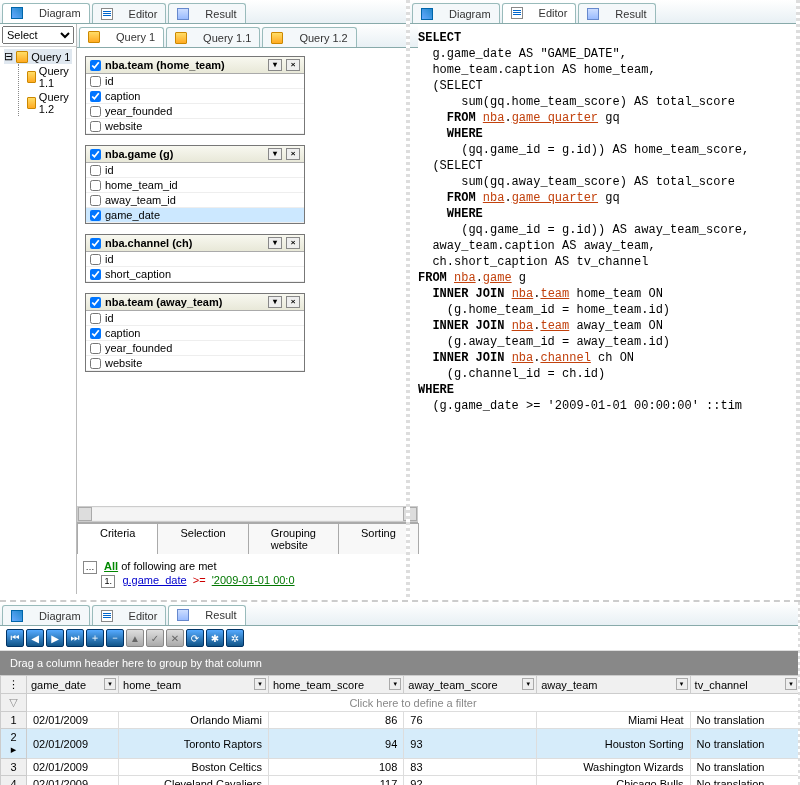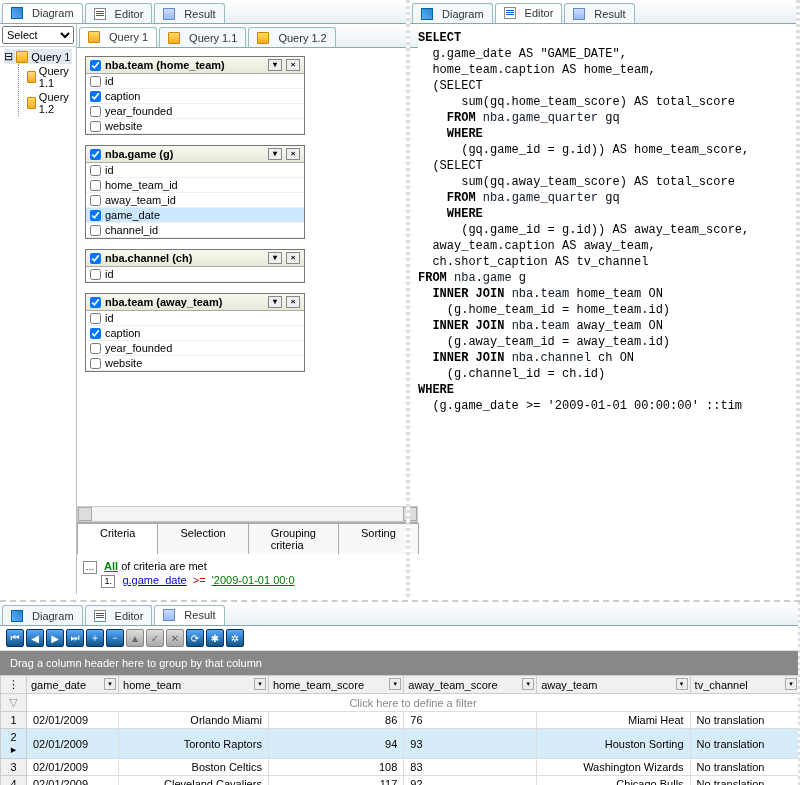--- a/index.html
+++ b/index.html
@@ -3,21 +3,21 @@
 <meta charset="utf-8">
 <style>
 * { box-sizing: border-box; margin: 0; padding: 0; }
 body { font-family: Tahoma, Arial, sans-serif; font-size: 11px; background: #fff; width: 800px; height: 785px; overflow: hidden; color: #000; }
 .torn { position: relative; }
 .torn::after { content: ''; position: absolute; right: -2px; top: 0; bottom: 0; width: 4px; background: repeating-linear-gradient(180deg, #ddd 0 3px, #fff 3px 6px); }
 .container { display: flex; width: 800px; height: 600px; }
 .left-pane { width: 410px; border-right: 2px dashed #ccc; }
 .right-pane { width: 388px; }
 .tabbar { display: flex; align-items: flex-end; height: 24px; border-bottom: 1px solid #8aa; background: linear-gradient(#fff, #e8f0f4); padding-top: 2px; padding-left: 2px; gap: 2px; }
-.tab { display: inline-flex; align-items: center; gap: 9px; padding: 2px 8px; border: 1px solid #9bb; border-bottom: none; background: #f4f8fa; border-radius: 3px 3px 0 0; cursor: pointer; height: 20px; color: #333; }
+.tab { display: inline-flex; align-items: center; gap: 16px; padding: 2px 8px; border: 1px solid #9bb; border-bottom: none; background: #f4f8fa; border-radius: 3px 3px 0 0; cursor: pointer; height: 20px; color: #333; }
 .tab.active { background: #fff; font-weight: normal; padding-bottom: 3px; }
 .ico { display: inline-block; width: 12px; height: 12px; }
 .ico-diagram { background: linear-gradient(45deg,#6af,#28c); border:1px solid #06a; }
 .ico-editor { background: #fff; border: 1px solid #888; position: relative; }
 .ico-editor::after { content:''; position:absolute; left:1px; right:1px; top:2px; height:1px; background:#06c; box-shadow: 0 2px 0 #06c, 0 4px 0 #06c; }
 .ico-result { background: linear-gradient(#cdf,#9bf); border:1px solid #68c; }
 .ico-query { background: linear-gradient(#fd6,#fa2); border:1px solid #c80; border-radius:1px; }
 .left-body { display: flex; height: 570px; }
 .sidepanel { width: 130px; border-right: 1px solid #bbb; }
 .select-row { display: flex; padding: 2px; border-bottom: 1px solid #ccc; }
@@ -42,21 +42,21 @@
 .ctab.active { background:#fff; }
 .criteria-body { padding:6px; font-size:11px; }
 .criteria-body .lnk { color:#00c; text-decoration:underline; cursor:pointer; }
 .criteria-body .op { color:#c00; }
 .criteria-body .val { color:#070; }
 .scrollbar-h { height:16px; background:#eee; border:1px solid #ccc; display:flex; align-items:center; }
 .scrollbar-h .sbtn{width:14px;height:14px;background:#ddd;border:1px solid #aaa;}
 .scrollbar-h .strack{flex:1;height:12px;background:#f4f4f4;}
 .editor-body { padding: 6px 8px; font-family: "Courier New", monospace; font-size: 12px; line-height: 16px; white-space: pre; color:#000; height:570px; overflow:hidden; }
 .kw { color: #000; font-weight: bold; }
-.ref { color: #0f172a; }
+.ref { color: #c2410c; text-decoration: underline; }
 .bottom-pane { width:800px; height:185px; border-top:2px dashed #ccc; }
 .toolbar { display:flex; gap:2px; padding:3px 6px; background:#fff; border-bottom:1px solid #ddd; }
 .tbtn { width:18px; height:18px; background:linear-gradient(#5af,#158); border:1px solid #036; color:#fff; font-size:10px; display:flex;align-items:center;justify-content:center; cursor:pointer; border-radius:2px;}
 .tbtn.dis { background:linear-gradient(#ddd,#aaa); border-color:#888; color:#666; }
 .group-bar { background:#888; color:#fff; padding:6px 10px; font-size:11px; }
 .grid { width:100%; border-collapse:collapse; font-size:11px; }
 .grid th { background:#f0f0f0; border:1px solid #ccc; padding:2px 4px; font-weight:normal; text-align:left; position:relative; }
 .grid th .dd{position:absolute;right:2px;top:2px;width:12px;height:12px;border:1px solid #aaa;background:#eee;font-size:7px;line-height:10px;text-align:center;}
 .grid td { border:1px solid #ddd; padding:2px 6px; }
 .grid .rownum { background:#f0f0f0; text-align:center; width:26px; border:1px solid #ccc; }
@@ -169,38 +169,38 @@
                   <span>home_team_id</span>
                 </div>
                 <div class="tbl-row">
                   <input type="checkbox" style="">
                   <span>away_team_id</span>
                 </div>
                 <div class="tbl-row sel">
                   <input type="checkbox" checked="" style="">
                   <span>game_date</span>
                 </div>
-                <div class="tbl-row">
-                  <input type="checkbox" style="">
-                  <span>channel_id</span>
-                </div>
               </div>
             </div>
             <div class="tbl">
               <div class="tbl-hdr">
                 <input type="checkbox" class="hdr-chk" checked="" style="">
                 <span>nba.channel (ch)</span>
                 <span class="spacer"></span>
                 <span class="btn">▾</span>
                 <span class="btn">×</span>
               </div>
               <div class="tbl-rows">
                 <div class="tbl-row">
                   <input type="checkbox" style="">
                   <span>id</span>
+                </div>
+                <div class="tbl-row">
+                  <input type="checkbox" checked="" style="">
+                  <span>short_caption</span>
                 </div>
               </div>
             </div>
             <div class="tbl">
               <div class="tbl-hdr">
                 <input type="checkbox" class="hdr-chk" checked="" style="">
                 <span>nba.team (away_team)</span>
                 <span class="spacer"></span>
                 <span class="btn">▾</span>
                 <span class="btn">×</span>
@@ -226,26 +226,26 @@
             </div>
           </div>
         <div class="scrollbar-h">
             <div class="sbtn"></div>
             <div class="strack"></div>
             <div class="sbtn"></div>
           </div>
         <div class="criteria-tabs" id="criteria-tabs">
             <div class="ctab active">Criteria</div>
             <div class="ctab">Selection</div>
-            <div class="ctab">Grouping criteria</div>
+            <div class="ctab">Grouping website</div>
             <div class="ctab">Sorting</div>
           </div>
         <div class="criteria-body">
           <span class="sq">…</span>
-          <span style="color:#080;text-decoration:underline;font-weight:bold">All</span><span> of criteria are met</span><br>
+          <span style="color:#080;text-decoration:underline;font-weight:bold">All</span><span> of following are met</span><br>
           &nbsp;&nbsp;&nbsp;&nbsp;&nbsp;&nbsp;<span class="sq">1.</span>
           <span class="lnk">g.game_date</span>&nbsp;
           <span class="op">&gt;=</span>&nbsp;
           <span class="lnk val">'2009-01-01 00:0</span>
         </div>
       </div>
     </div>
   </div>
 
   <div class="right-pane torn">

